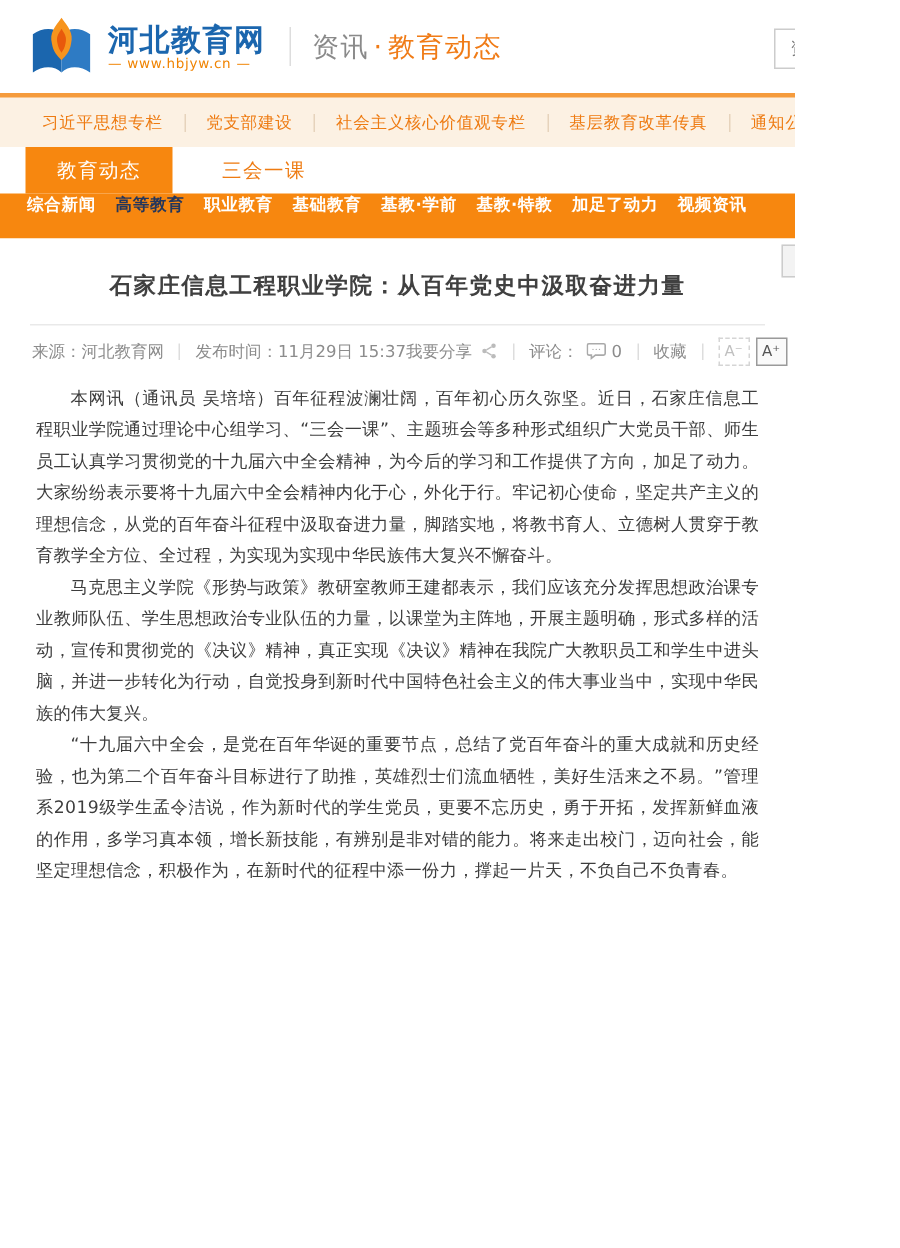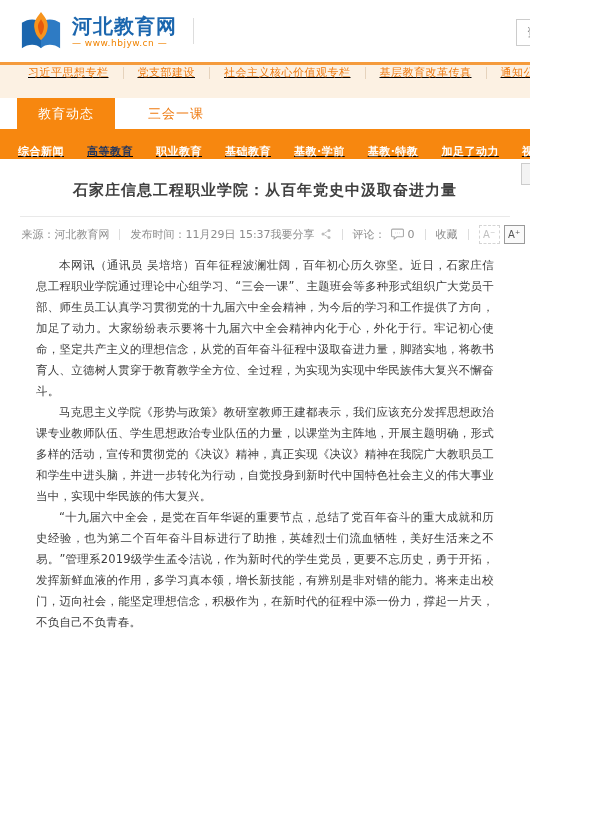--- a/index.html
+++ b/index.html
@@ -20,58 +20,58 @@
   .sec-gray { color:#8a8a8a; }
   .sec-dot { color:#F07B16; margin:0 3px; }
   .sec-orange { color:#F07B16; }
   .search-frag {
     position:absolute; right:-30px; top:19px; background:#fff;
     border:1px solid #ccc; padding:5px 10px; font-size:11px; color:#777; white-space:nowrap;
   }
 
   
   .band { background:#FCF1E3; border-top:3px solid #F59B3C; }
-  .toplinks { display:flex; align-items:flex-start; height:33px; margin:0; padding:0 0 0 28px;
-    list-style:none; white-space:nowrap; overflow:hidden;text-decoration:underline; }
+  .toplinks { display:flex; align-items:center; height:33px; margin:0; padding:0 0 0 28px;
+    list-style:none; white-space:nowrap; overflow:hidden; }
   .toplinks li { display:flex; align-items:center; }
   .toplinks li + li::before { content:""; width:1px; height:12px; background:#E6D3BC; margin:0 14px; }
   .toplinks a { color:#EE7B12; font-size:11px; text-decoration:none; letter-spacing:.5px; }
   .toplinks li.partial { margin-left:12px; }
 
   
   .tabrow { background:#fff; height:31px; display:flex; align-items:stretch; padding-left:17px; }
   .tab { display:inline-flex; align-items:center; padding:0 21px; font-size:13px; color:#EE7B12;
     letter-spacing:1px; cursor:pointer; }
   .tab.active { background:#F7870F; color:#fff; }
   .tab + .tab { margin-left:12px; }
 
   
-  .channelbar { background:#F7870F; height:30px; display:flex; align-items:flex-end; gap:23px;
-    padding-left:18px;text-decoration:underline; }
+  .channelbar { background:#F7870F; height:30px; display:flex; align-items:flex-start; gap:13px;
+    padding-left:18px; }
   .channel { color:#fff; font-size:11px; font-weight:bold; letter-spacing:.5px; cursor:pointer; white-space:nowrap; }
   .channel.current { color:#24365C; }
 
   
   .article { position:relative; background:#fff; }
   .side-frag { position:absolute; top:4px; right:-9px; width:18px; height:22px;
     border:1px solid #ccc; background:#f3f3f3; }
   .title { margin:0; padding:22px 30px 16px; font-size:15px; font-weight:bold; color:#404040;
     text-align:center; letter-spacing:1px; }
   .meta-divider { margin:0 20px; border-bottom:1px solid #E9E9E9; }
   .meta { display:flex; justify-content:center; align-items:center; height:34px;
     padding:0 12px 0 28px; font-size:11px; color:#8c8c8c; white-space:nowrap; }
   .meta-left, .meta-right { display:flex; align-items:center; }
   .sep { width:1px; height:11px; background:#ddd; margin:0 10px; }
   .micon { margin-left:5px; display:inline-flex; }
   .fbtn { width:21px; height:19px; display:inline-flex; align-items:center; justify-content:center;
     font-size:10px; cursor:pointer; user-select:none; }
   .fbtn.minus { border:1px dashed #d5d5d5; color:#c0c0c0; }
   .fbtn.plus  { border:1px solid #9a9a9a; color:#555; background:#fafafa; margin-left:4px; }
 
-  .body { padding:4px 36px 0; }
+  .body { padding:4px 24px 0; }
   .body p { margin:0; text-indent:2em; font-size:11.5px; line-height:21px; color:#3d3d3d;
     letter-spacing:.2px; text-align:justify; }
 </style>
 </head>
 <body>
 
 <div class="page">
 
   <header class="site-header">
     <div class="logo">
@@ -80,20 +80,23 @@
         <path d="M45 13 C38 8 29 8 24 13 L24 41 C29 36 38 36 45 41 Z" fill="#2E7BC4"></path>
         <path d="M24 1 C29 8 33 12 31 20 C30 26 27 29 24 32 C21 29 18 26 17 20 C15 12 19 8 24 1 Z" fill="#F7941D"></path>
         <path d="M24 9 C26.5 13 28 15 27 19.5 C26.4 23 25.3 24.8 24 26.5 C22.7 24.8 21.6 23 21 19.5 C20 15 21.5 13 24 9 Z" fill="#E8590C"></path>
       </svg>
       <div class="logo-text">
         <div class="logo-title">河北教育网</div>
         <div class="logo-url">— www.hbjyw.cn —</div>
       </div>
     </div>
     <div class="header-divider"></div>
+    <div class="section-title">
+      <span class="sec-gray">资讯</span><span class="sec-dot">·</span><span class="sec-orange">教育动态</span>
+    </div>
     <div class="search-frag">
       <span>资讯</span>
     </div>
   </header>
 
   <nav class="band">
     <ul class="toplinks">
       <li>
           <a href="#">习近平思想专栏</a>
         </li>

